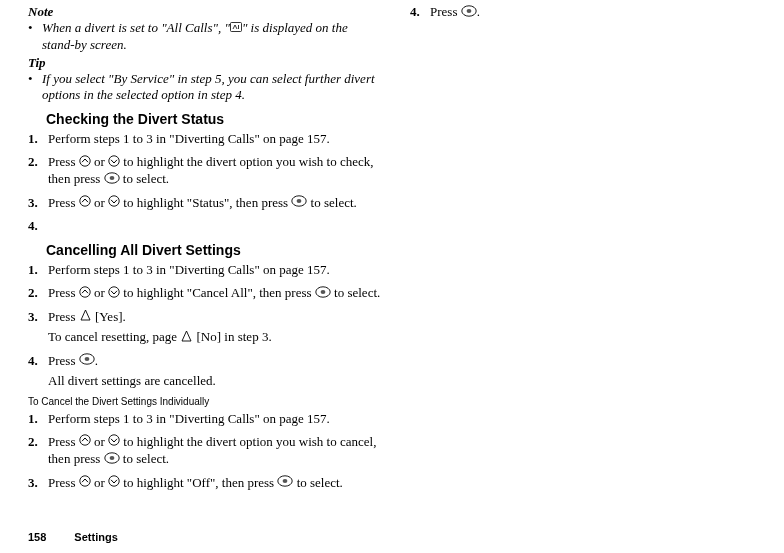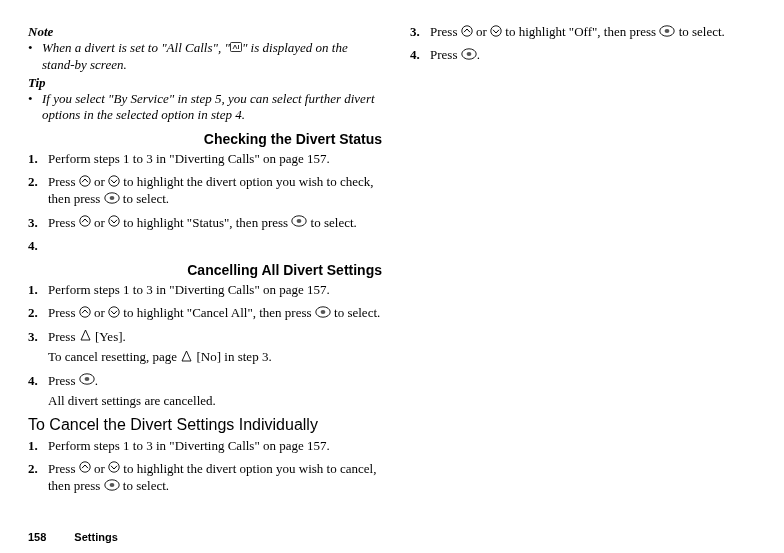--- a/index.html
+++ b/index.html
@@ -8,21 +8,21 @@
     padding: 0;
     font-family: "Times New Roman", Times, serif;
     font-size: 13px;
     color: #000;
     width: 784px;
     height: 553px;
     background: #fff;
     position: relative;
   }
   .page {
-    padding: 24px 20px 0 28px;
+    padding: 4px 20px 0 28px;
     column-count: 2;
     column-gap: 28px;
     column-fill: auto;
     height: 510px;
   }
   .note-head, .tip-head {
     font-style: italic;
     font-weight: bold;
     margin: 0;
     line-height: 1.2;
@@ -37,25 +37,24 @@
   }
   .bullet-text {
     font-style: italic;
     line-height: 1.25;
   }
   .section-head {
     font-family: Arial, Helvetica, sans-serif;
     font-weight: bold;
     font-size: 14px;
     margin: 8px 0 4px 18px;
-    text-align: right;
   }
   .sub-head {
     font-family: Arial, Helvetica, sans-serif;
-    font-size: 16px;
+    font-size: 10px;
     margin: 6px 0 4px 0;
   }
   ol.steps {
     list-style: none;
     margin: 0;
     padding: 0;
   }
   ol.steps > li {
     display: flex;
     margin-bottom: 6px;

